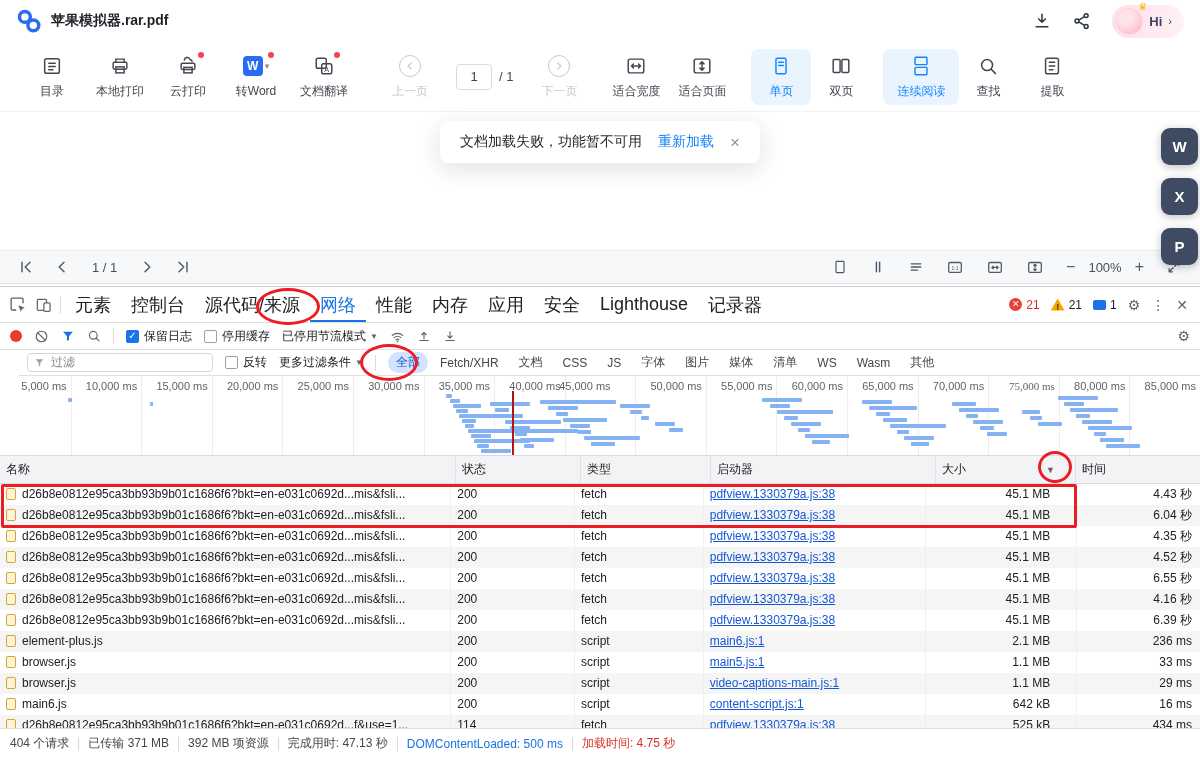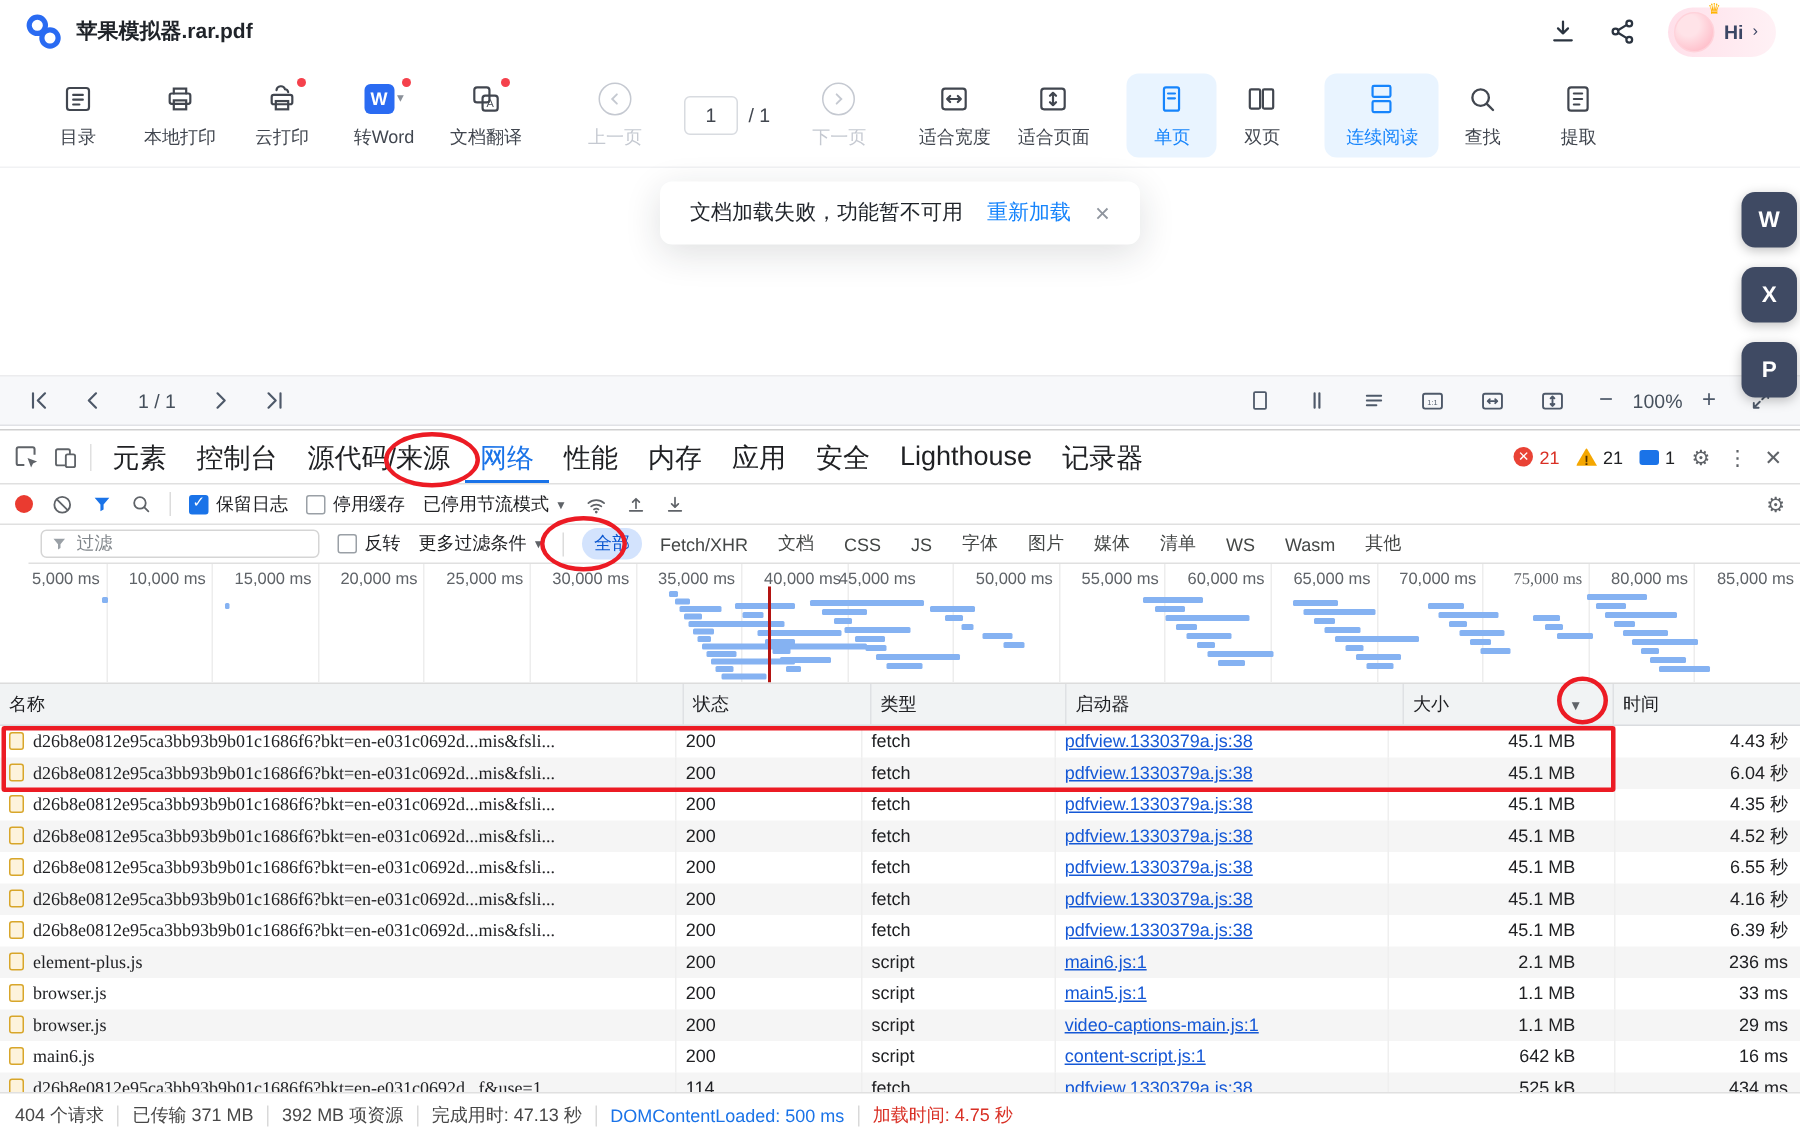--- a/index.html
+++ b/index.html
@@ -112,21 +112,21 @@
   .net-thead{flex:0 0 28px;display:flex;background:#f1f3f4;border-bottom:1px solid #dadcdf;}
   .th{display:flex;align-items:center;padding:0 6px;border-left:1px solid #dfe1e4;color:#202124;}
   .th:first-child{border-left:none;}
   .c-name{width:455px;} .c-status{width:125px;} .c-type{width:130px;} .c-init{width:225px;} .c-size{width:140px;} .c-time{width:125px;}
   .size-sort{margin-left:auto;color:#5f6368;font-size:9px;padding-right:14px;cursor:pointer;}
 
   .net-body{flex:1 1 auto;overflow:hidden;}
   .net-row{display:flex;height:21px;line-height:21px;cursor:pointer;}
   .net-row.alt{background:#f5f5f5;}
   .td{padding:0 6px;white-space:nowrap;overflow:hidden;text-overflow:ellipsis;border-left:1px solid #efefef;}
-  .td:first-child{border-left:none;font-family:Liberation Serif, serif;}
+  .td:first-child{border-left:none;}
   .td.c-size,.td.c-time{text-align:right;padding-right:14px;}
   .td.c-time{padding-right:8px;margin-left:12px;}
   .init-link{color:#1558d6;text-decoration:underline;}
   .file-icon{display:inline-block;width:10px;height:12px;background:#fdf3dc;border:1px solid #d8a62a;border-radius:2px;
              margin-right:6px;vertical-align:-2px;}
 
   .status-bar{flex:0 0 30px;border-top:1px solid #e0e0e0;display:flex;align-items:center;gap:9px;padding:0 10px;color:#474747;}
   .sb-sep{width:1px;height:14px;background:#d9d9d9;}
   .sb-dcl{color:#1a73e8;}
   .sb-load{color:#d93025;}

